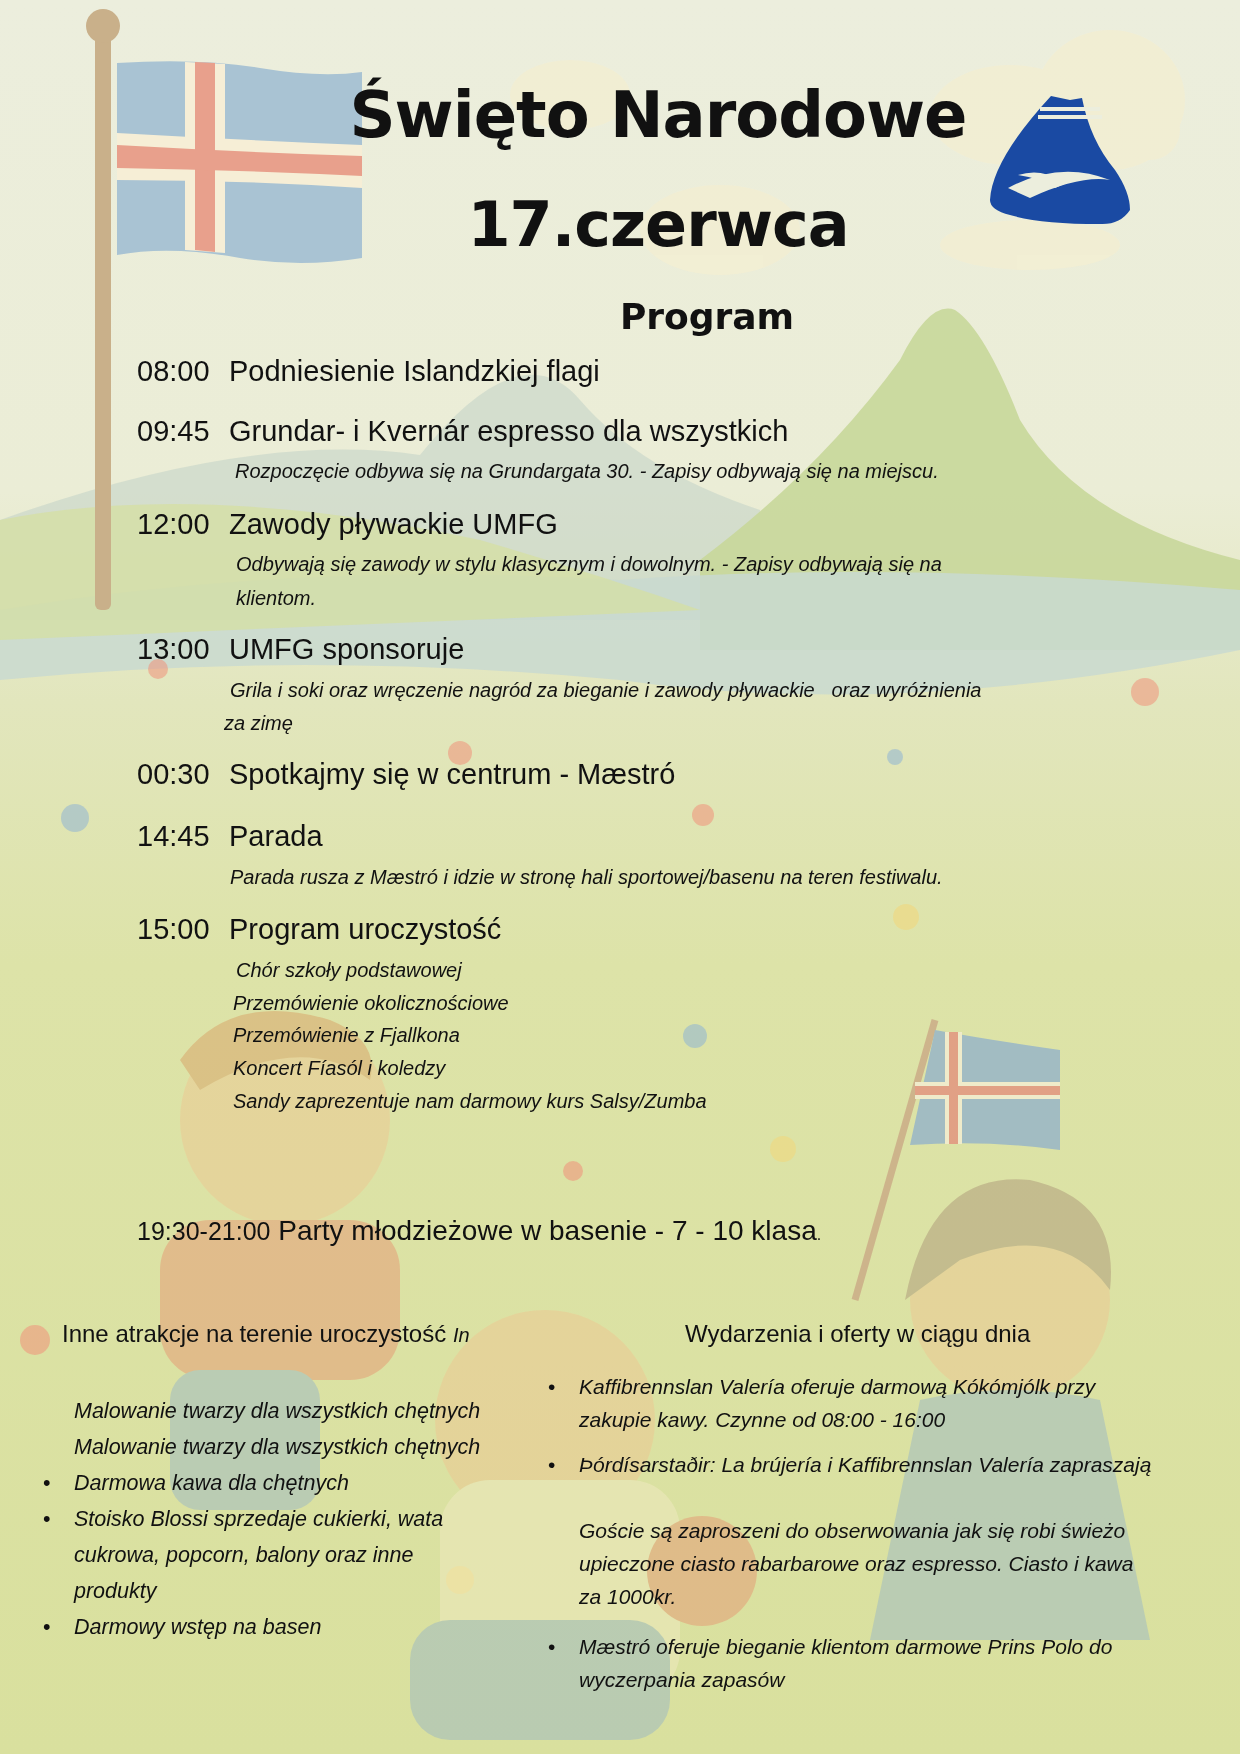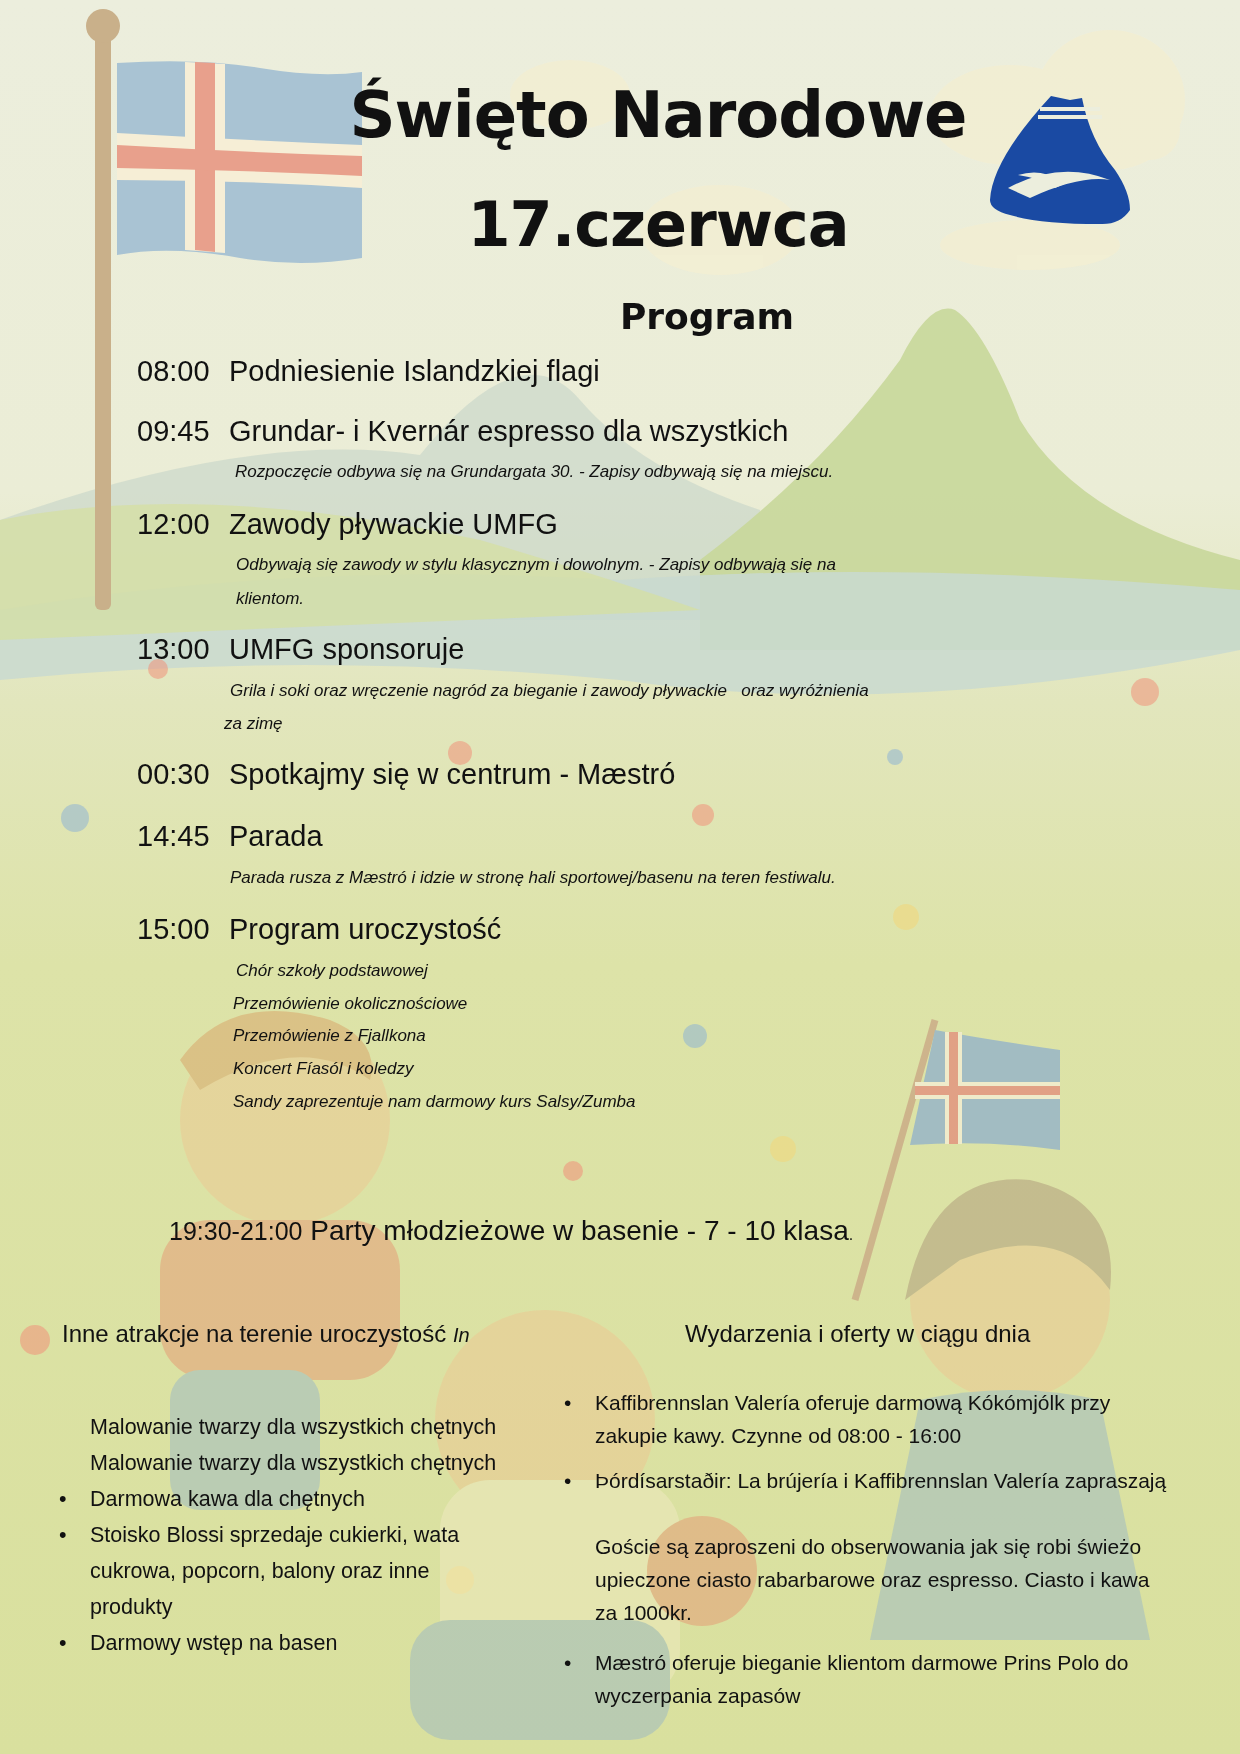--- a/index.html
+++ b/index.html
@@ -6,25 +6,25 @@
   body { width: 1240px; height: 1754px; position: relative; overflow: hidden;
     font-family: "Liberation Sans", sans-serif; color: #111;
     background: linear-gradient(180deg, #eceedd 0%, #ebedd6 28%, #e2e6bd 40%, #dde3a8 55%, #d9e09e 100%); }
   .bg { position: absolute; inset: 0; pointer-events: none; }
   .abs { position: absolute; }
   .title1 { left: 0; width: 1316px; top: 78px; text-align: center; font-family: "DejaVu Sans", sans-serif; font-weight: 900; font-size: 64px; letter-spacing: -1px; }
   .title2 { left: 0; width: 1316px; top: 188px; text-align: center; font-family: "DejaVu Sans", sans-serif; font-weight: 900; font-size: 62px; letter-spacing: -1px; }
   .prog-head { left: 0; width: 1414px; top: 296px; text-align: center; font-family: "DejaVu Sans", sans-serif; font-weight: 900; font-size: 36px; }
   .item { position: absolute; left: 137px; font-size: 29px; font-family: "Liberation Sans Narrow", "Liberation Sans", sans-serif; }
   .item .time { display: inline-block; width: 92px; font-weight: normal; }
-  .sub { position: absolute; font-style: italic; font-size: 17px; line-height: 33px; }
+  .sub { position: absolute; font-style: italic; font-size: 20px; line-height: 33px; }
   .party { position: absolute; left: 137px; top: 1215px; font-size: 28px; }
-  .party .t { font-size: 25px; margin-left: 32px; }
+  .party .t { font-size: 25px; }
   .col-h { position: absolute; font-size: 24px; }
-  ul.bl { position: absolute; margin: 16px; padding: 0; list-style: none; font-size: 21.5px; line-height: 36px; }
+  ul.bl { position: absolute; margin: 0; padding: 0; list-style: none; font-style: italic; font-size: 21.5px; line-height: 36px; }
   ul.bl li { position: relative; padding-left: 31px; }
   ul.bl li.b::before { content: "•"; position: absolute; left: 0; font-style: normal; }
 </style>
 </head>
 <body>
 
 <svg class="bg" width="1240" height="1754" viewBox="0 0 1240 1754">
   <g fill="#f3eed2" opacity="0.85">
     <ellipse cx="1110" cy="100" rx="75" ry="70"></ellipse>
       <ellipse cx="1010" cy="115" rx="80" ry="50"></ellipse>

